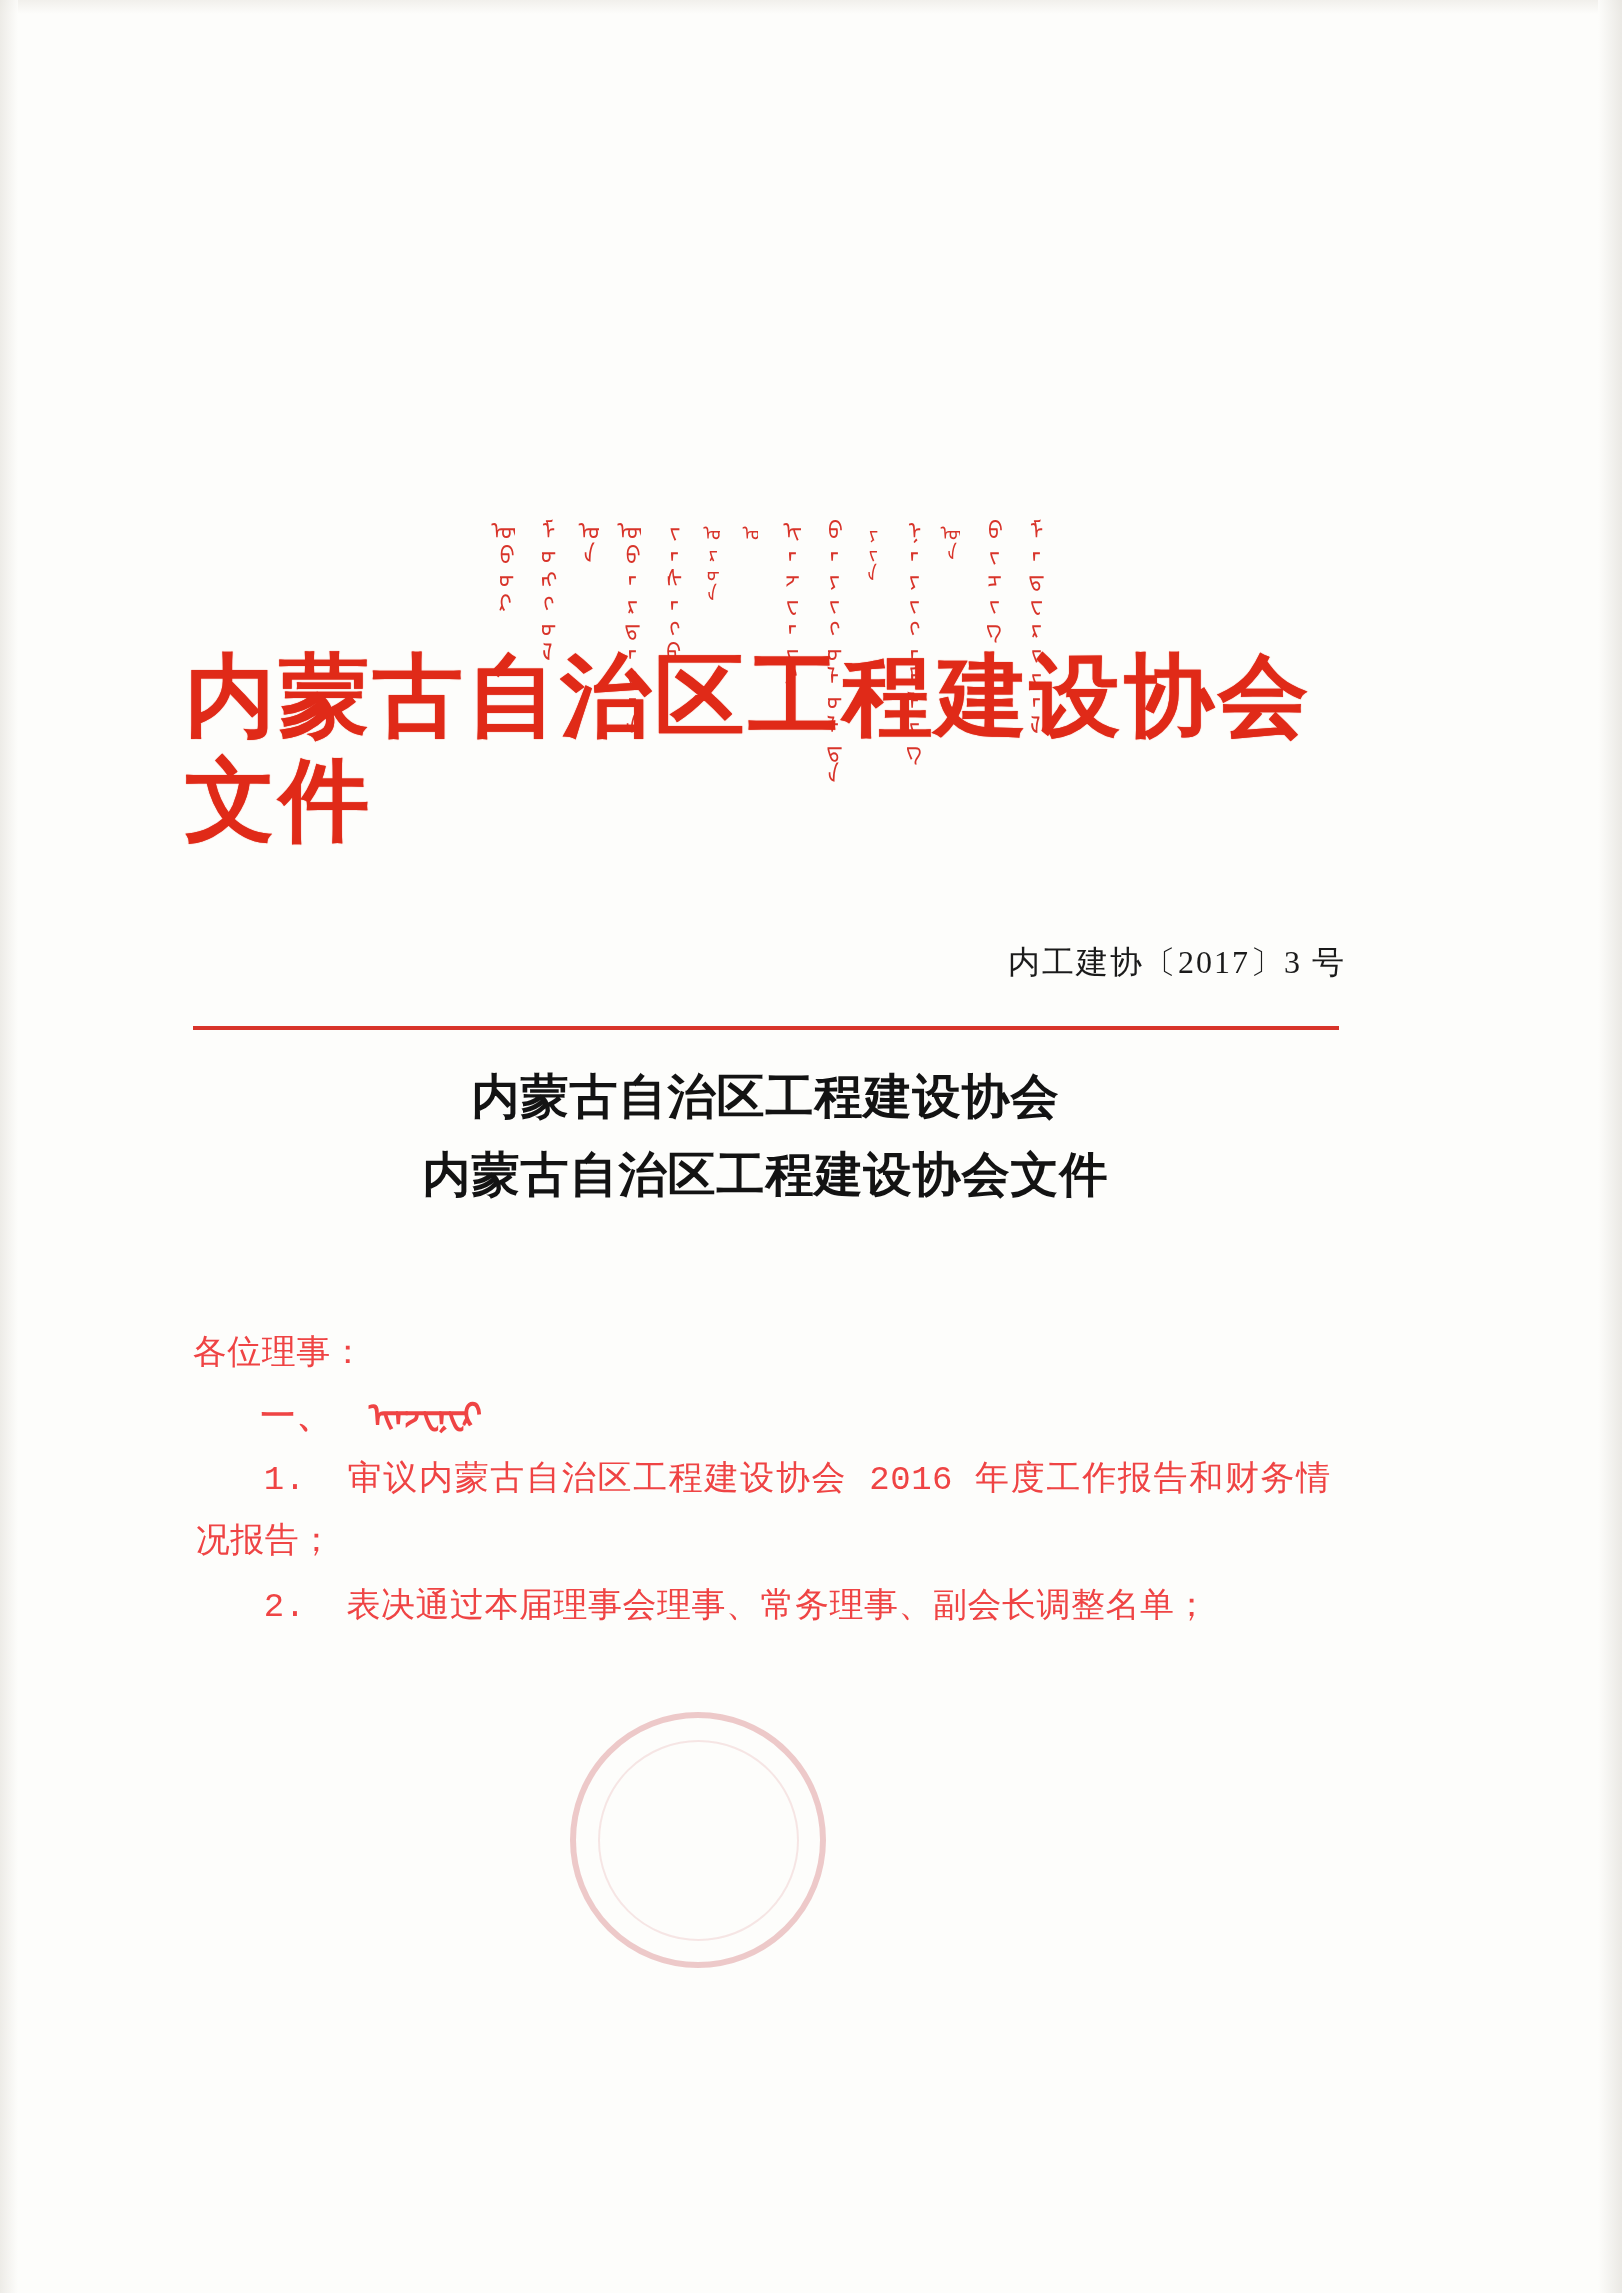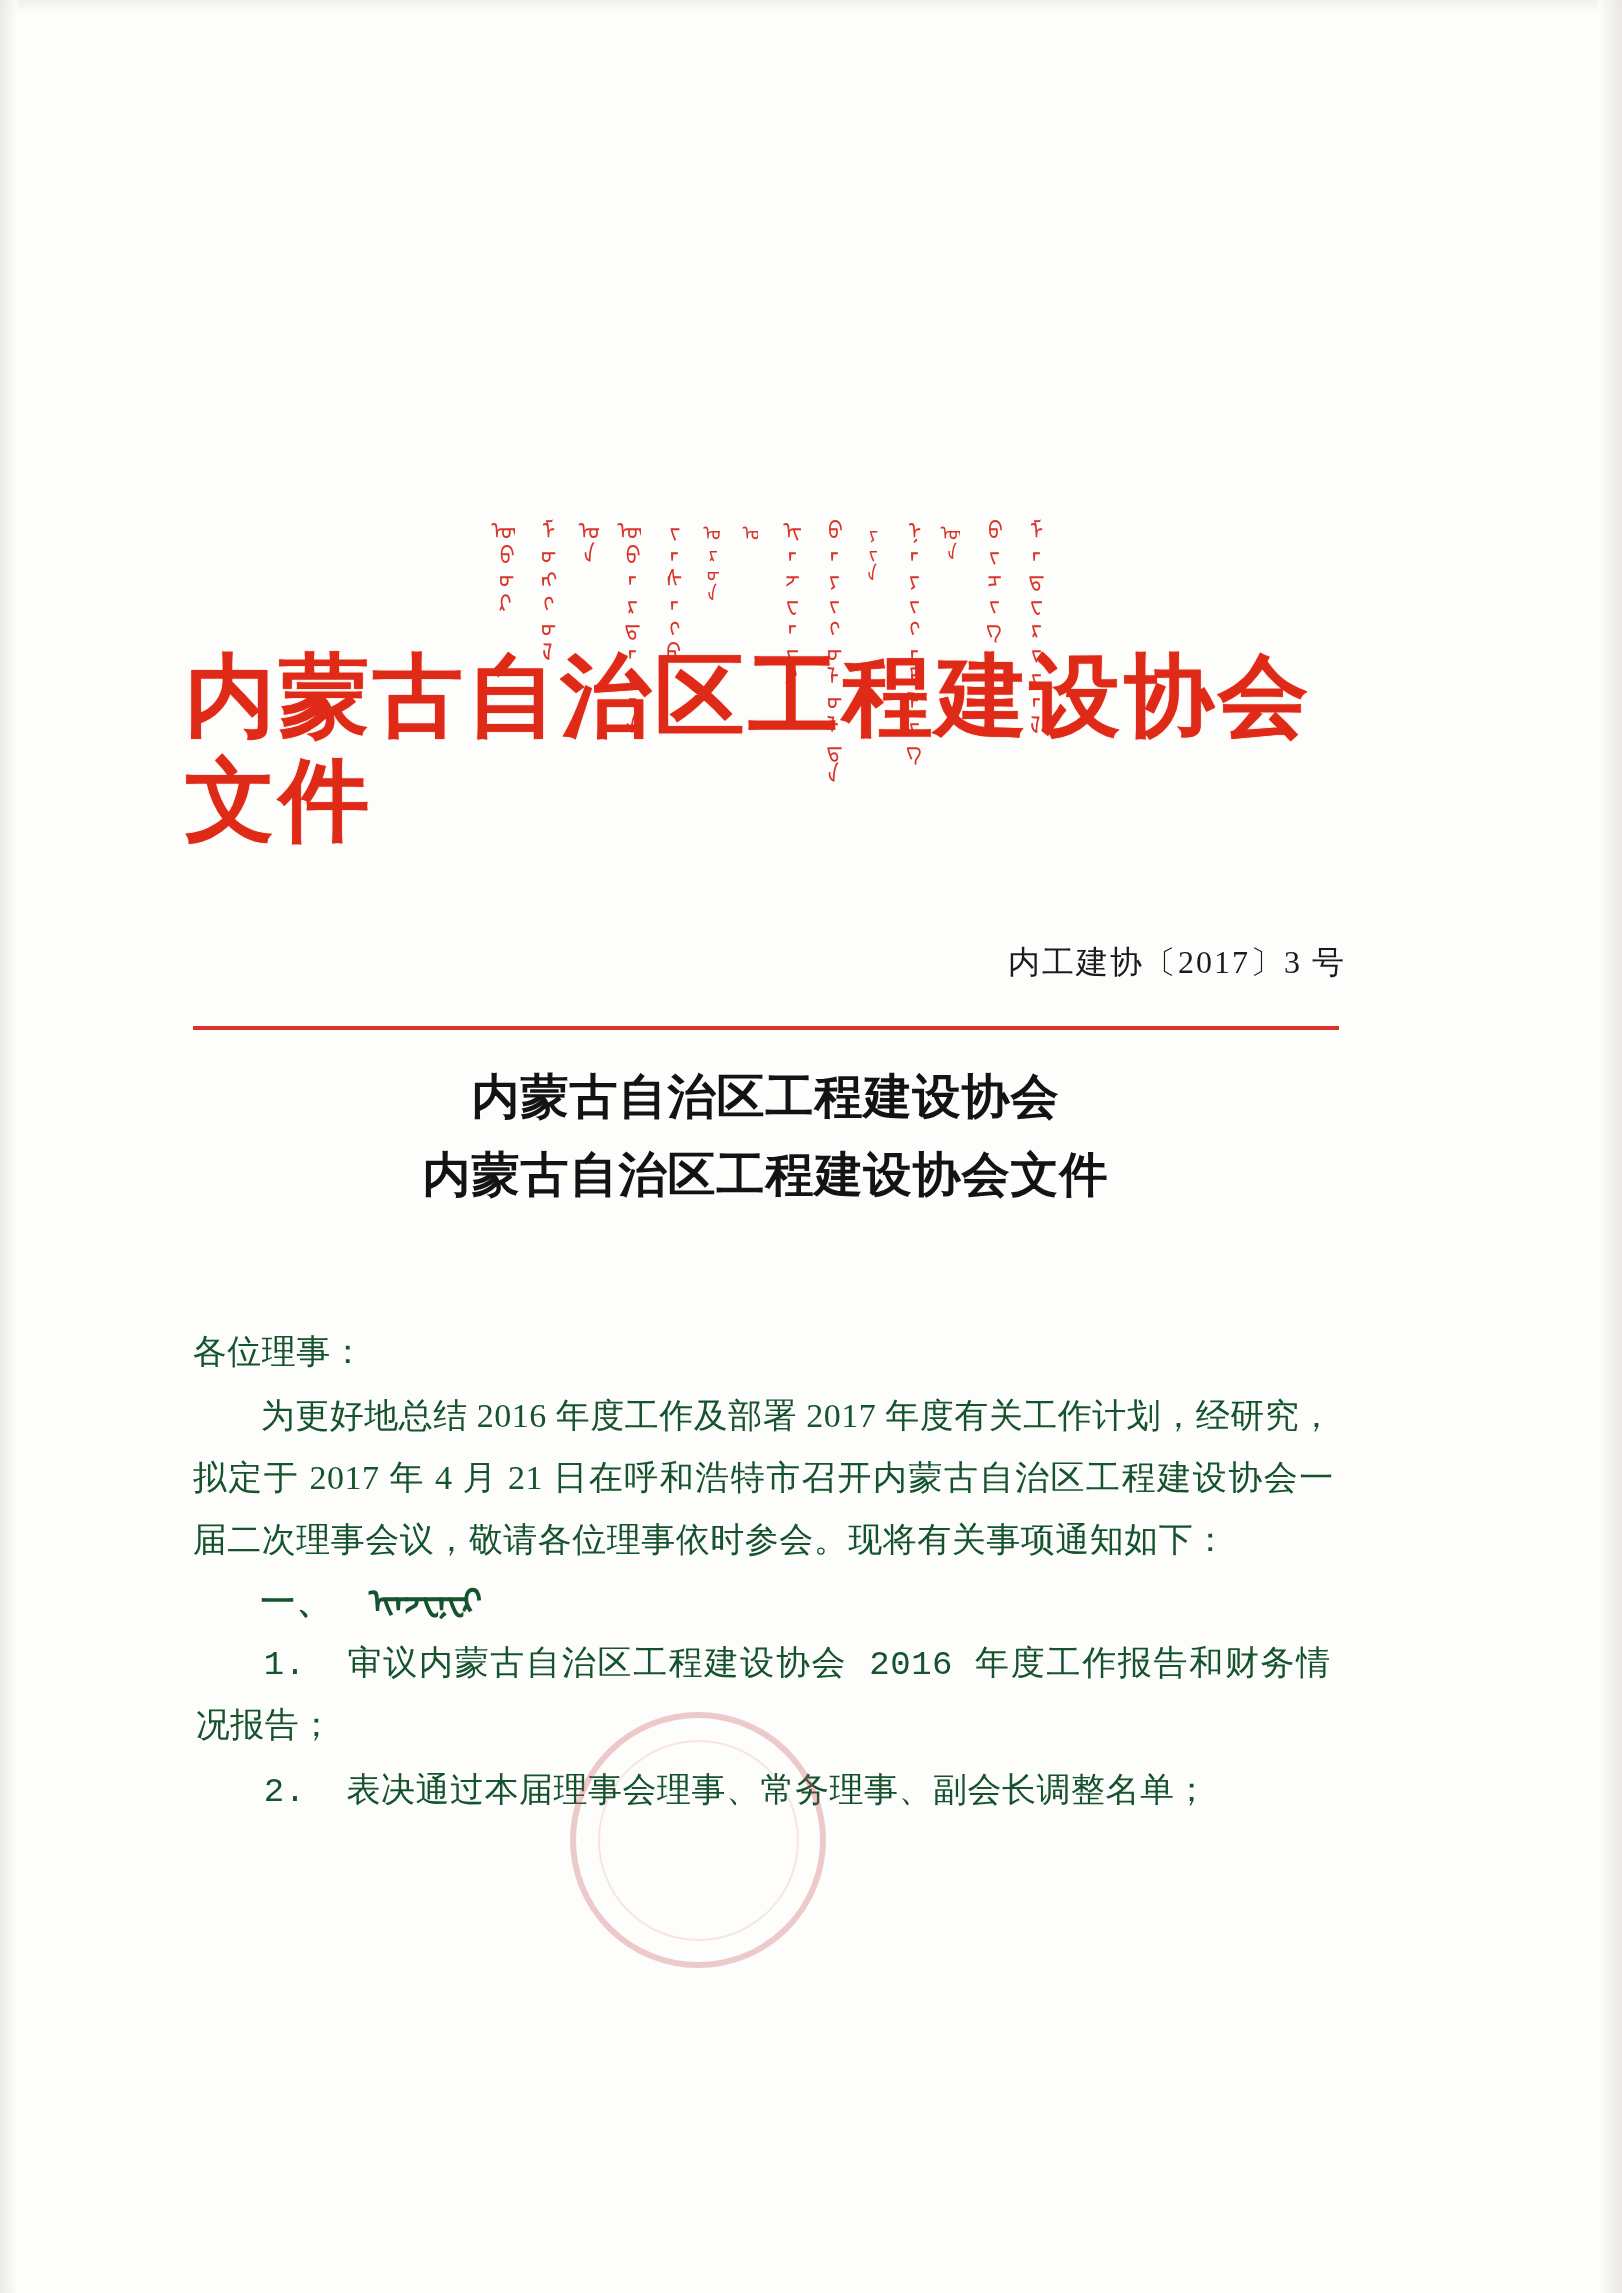--- a/index.html
+++ b/index.html
@@ -133,21 +133,21 @@
 
   
   .body-text {
     position: absolute;
     left: 7.8px;
     top: 1321px;
     width: 1141px;
     font-family: "Liberation Serif", serif;
     font-size: 34px;
     line-height: 1.82;
-    color: #14532d;
+    color: #ef4444;
     letter-spacing: 0.5px;
   }
   .salutation {
     margin: 0 0 2px 0;
   }
   .para {
     margin: 0;
     text-indent: 2em;
     text-align: justify;
     text-justify: inter-ideograph;
@@ -220,21 +220,20 @@
 
     <div class="red-rule"></div>
 
     <div class="headline">
       <div>内蒙古自治区工程建设协会</div>
       <div>内蒙古自治区工程建设协会文件</div>
     </div>
 
     <div class="body-text">
       <p class="salutation">各位理事：</p>
-      <p class="para">为更好地总结 2016 年度工作及部署 2017 年度有关工作计划，经研究，拟定于 2017 年 4 月 21 日在呼和浩特市召开内蒙古自治区工程建设协会一届二次理事会议，敬请各位理事依时参会。现将有关事项通知如下：</p>
       <p class="section-head">一、　ᠢᠨᠵᠧᠨᠧᠷ</p>
       <p class="list-item">
         <span>1.</span><span class="num-gap"></span><span>审议内蒙古自治区工程建设协会 2016 年度工作报告和财务情况报告；</span>
       </p>
       <p class="list-item">
         <span>2.</span><span class="num-gap"></span><span>表决通过本届理事会理事、常务理事、副会长调整名单；</span>
       </p>
     </div>
 
     <div class="seal"></div>

